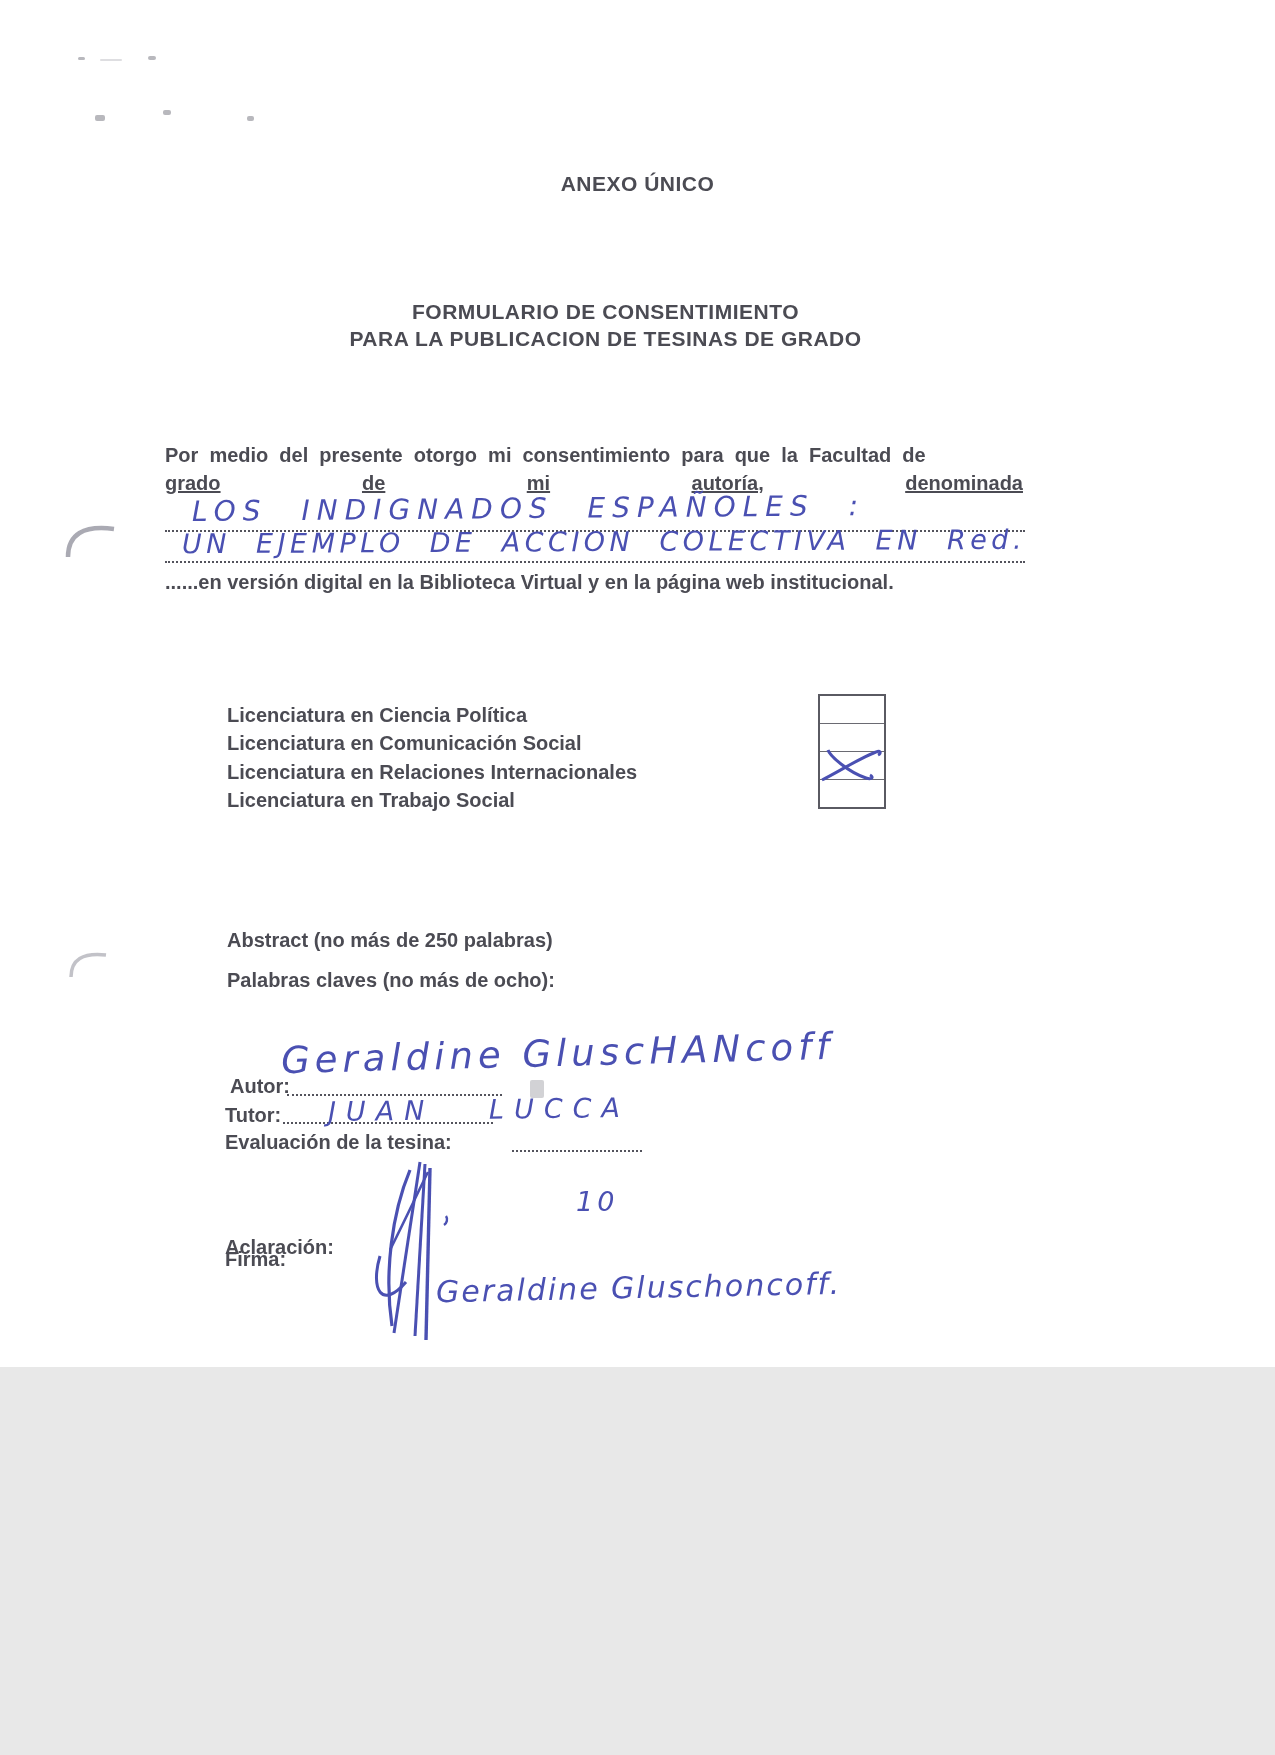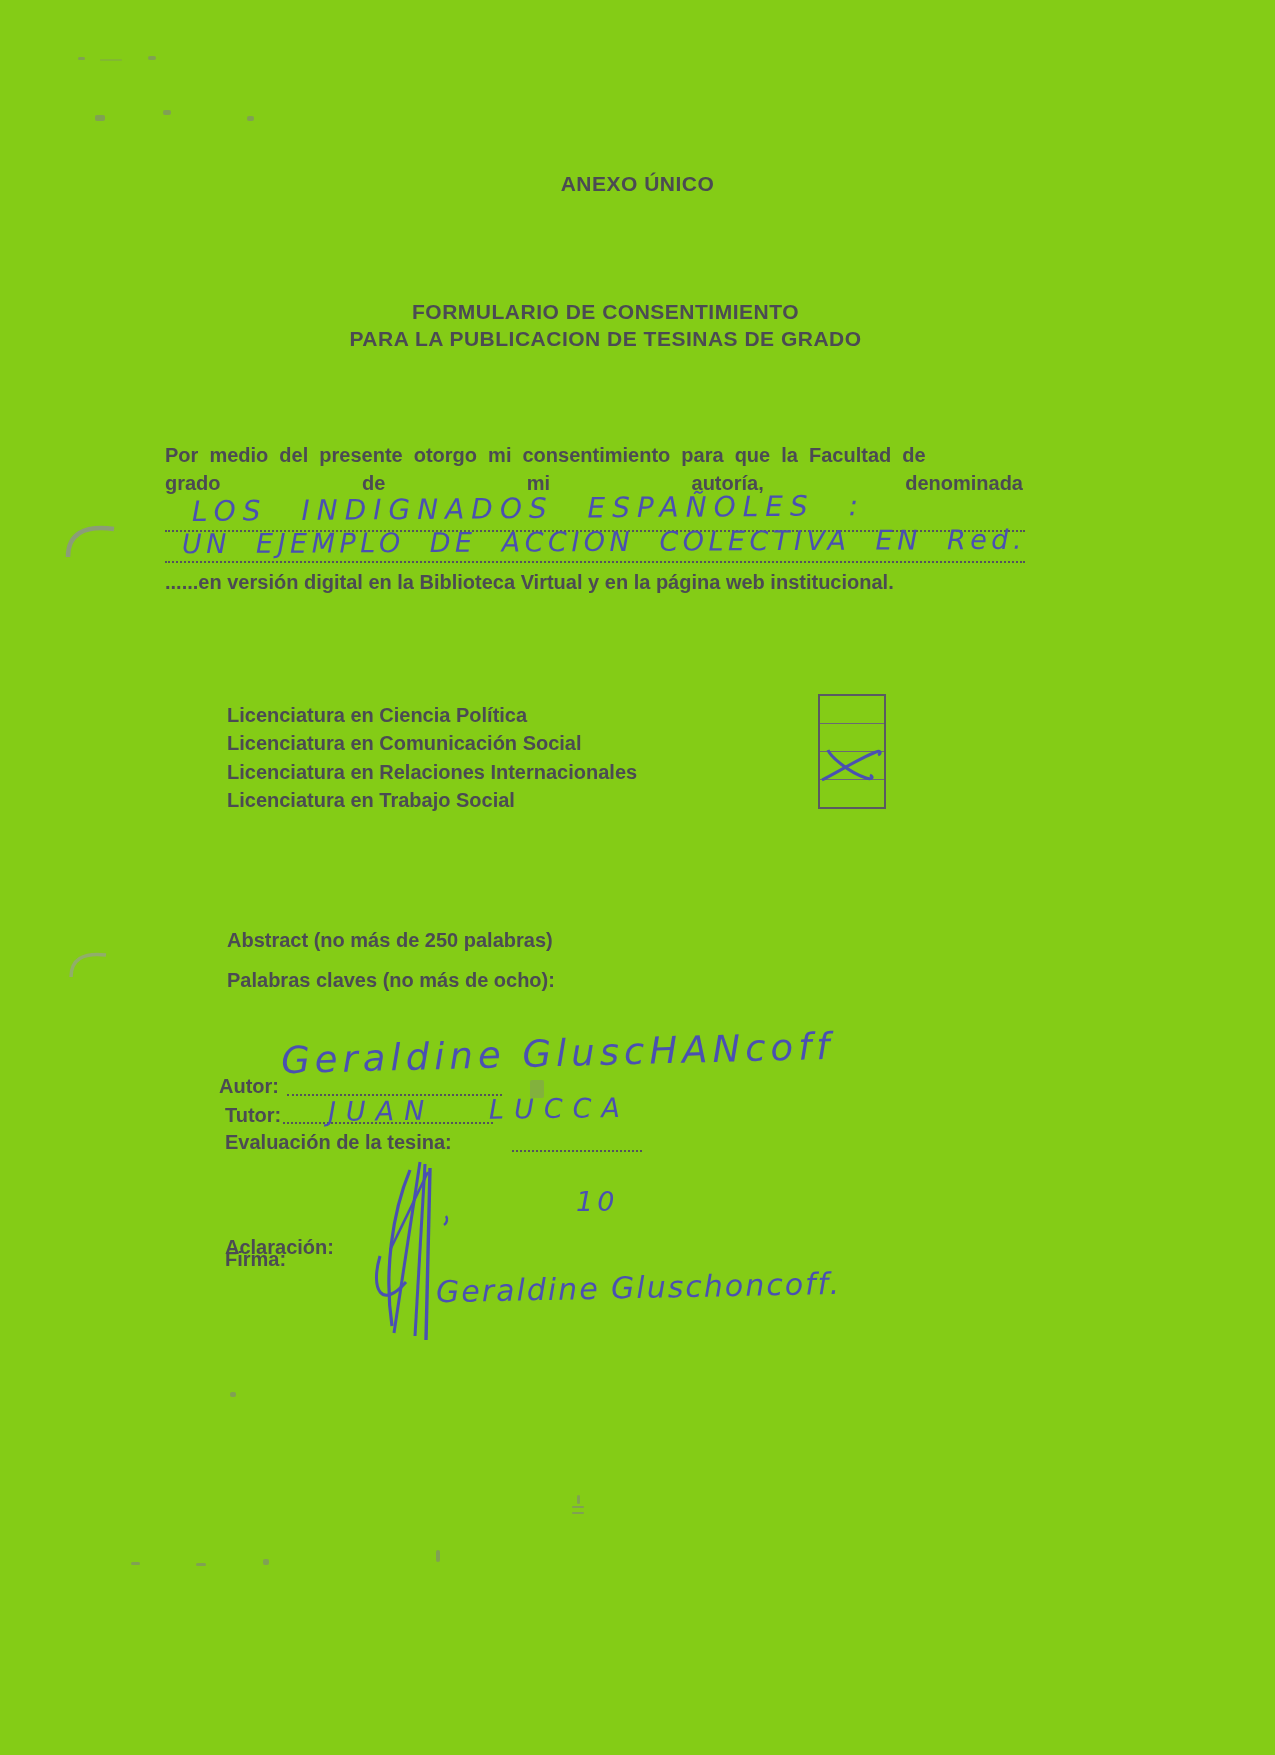--- a/index.html
+++ b/index.html
@@ -1,28 +1,28 @@
 <!DOCTYPE html>
 <html><head>
 <meta charset="utf-8">
 <style>
   html,body{margin:0;padding:0;background:#e8e8e8;}
   .page{
-    position:relative;width:1275px;height:1755px;margin:0 auto;
-    background:#84cc16;overflow:hidden;
+    position:relative;width:1275px;height:1367px;margin:0 auto;
+    background:#ffffff;overflow:hidden;
     font-family:"Liberation Sans",sans-serif;color:#4b4b53;
   }
   
   .tw{position:absolute;font-weight:bold;color:#4b4b53;}
   .center-block{left:0;width:1275px;text-align:center;letter-spacing:.5px;}
   .h-annex{top:170px;font-size:21px;line-height:27px;}
   .h-title{top:298px;font-size:21px;line-height:27px;transform:translateX(-32px);}
   .para{left:165px;width:858px;font-size:20px;line-height:27.5px;}
   .p-line{word-spacing:5.5px;}
-  .p-just{display:flex;justify-content:space-between;}
+  .p-just{display:flex;justify-content:space-between;text-decoration:underline;}
   .dotline{position:absolute;left:165px;width:860px;height:0;border-bottom:2.5px dotted #53535c;}
   .closing{top:571px;left:165px;font-size:20px;}
   .degree{left:227px;font-size:20px;line-height:28.3px;}
   .label{font-size:20px;}
   .dots{position:absolute;height:0;border-bottom:2.5px dotted #53535c;}
   
   .hand{
     position:absolute;font-family:"DejaVu Sans",sans-serif;font-style:italic;
     color:#4a50b2;white-space:nowrap;font-weight:400;
   }
@@ -106,21 +106,21 @@
     <path d="M 10 34 C 26 26, 48 12, 64 6 C 68 4, 70 7, 66 9" stroke="#4a50b2" stroke-width="3" fill="none"></path>
     <path d="M 16 4 C 18 10, 36 26, 54 32 C 60 34, 62 31, 58 29" stroke="#4a50b2" stroke-width="3" fill="none"></path>
   </svg>
       </div>
     <div class="cb-cell"></div>
   </div>
 
   <div class="tw label" style="left:227px;top:917px;margin-top:12px;">Abstract (no más de 250 palabras)</div>
   <div class="tw label" style="left:227px;top:969px;">Palabras claves (no más de ocho):</div>
 
-  <div class="tw label" style="left:219px;top:1075px;">Autor:</div>
+  <div class="tw label" style="left:230px;top:1075px;">Autor:</div>
   <div class="dots" style="left:287px;top:1094px;width:215px;"></div>
   <div class="speck" style="left:530px;top:1080px;width:14px;height:18px;opacity:.35;"></div>
   <div class="hand hand-autor">Geraldine GluscHANcoff</div>
 
   <div class="tw label" style="left:225px;top:1104px;">Tutor:</div>
   <div class="dots" style="left:283px;top:1122px;width:210px;"></div>
   <div class="hand hand-tutor">JUAN LUCCA</div>
 
   <div class="tw label" style="left:225px;top:1131px;">Evaluación de la tesina:</div>
   <div class="dots" style="left:512px;top:1150px;width:130px;"></div>

